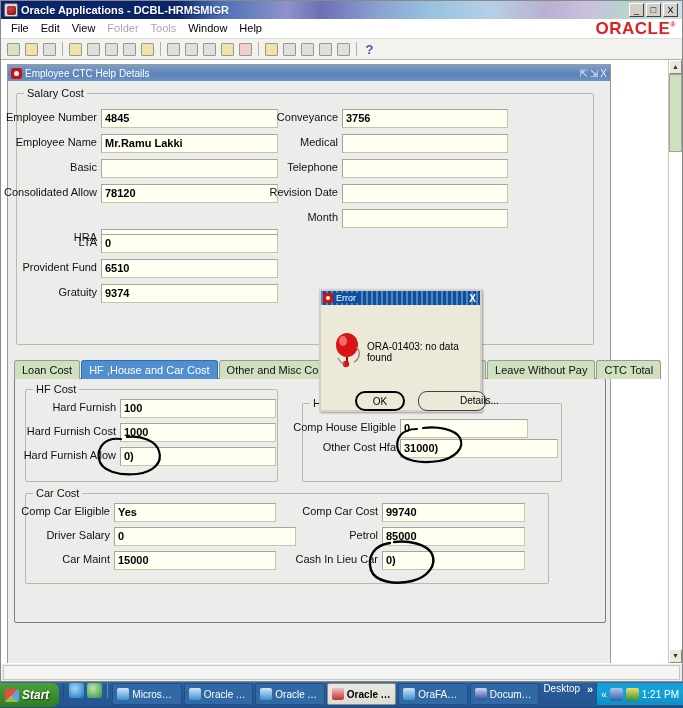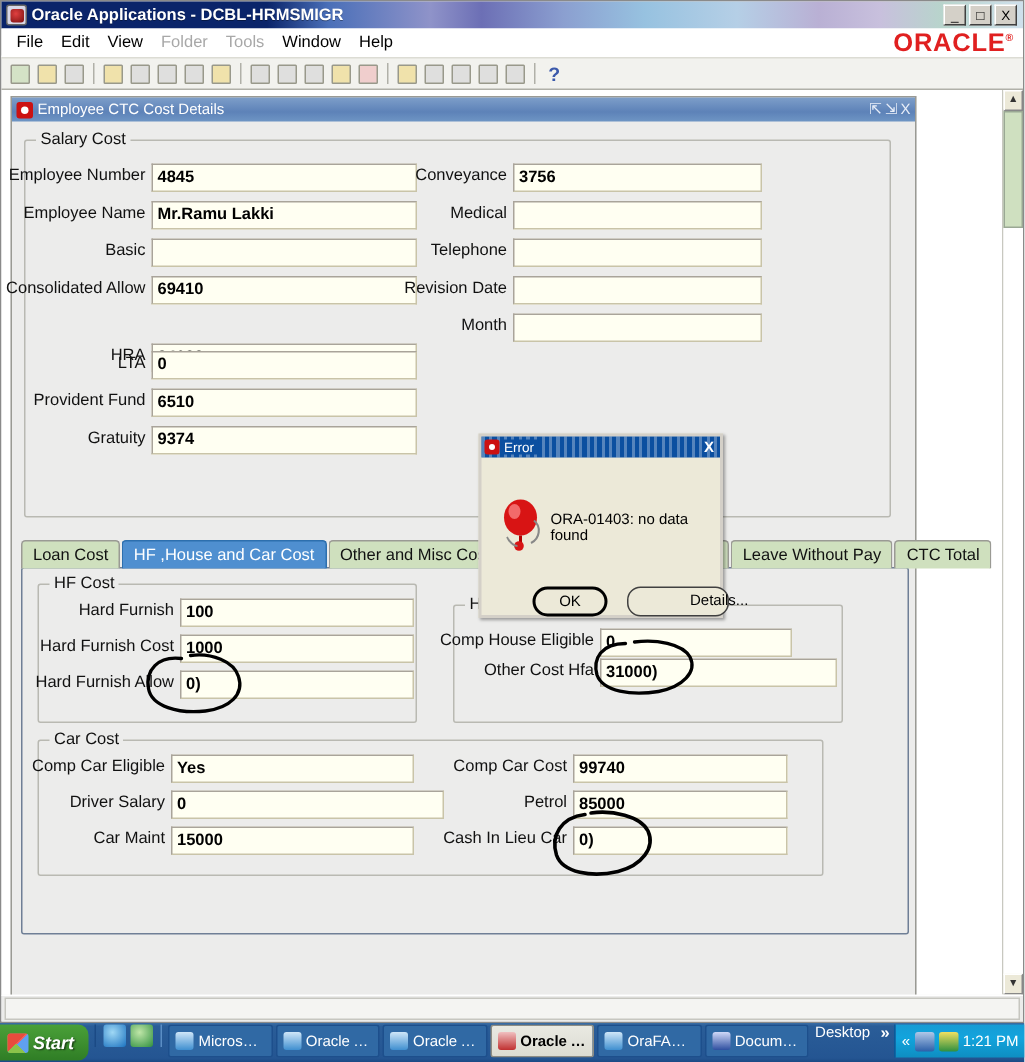--- a/index.html
+++ b/index.html
@@ -367,21 +367,21 @@
       </span>
     <span class="tbsep"></span>
     <span class="tbicon help">?</span>
   </div>
 
   <div id="mdi">
 
     <div id="form-window">
       <div id="form-titlebar">
         <span class="ft-icon"></span>
-        <span class="ft-title">Employee CTC Cost Details</span>
+        <span class="ft-title">Employee CTC Help Details</span>
         <span class="ft-spacer"></span>
         <span class="ft-ctrl">⇱</span>
         <span class="ft-ctrl">⇲</span>
         <span class="ft-ctrl">X</span>
       </div>
 
       <div id="form-body">
 
         <div class="groupbox" style="left:8px; top:12px; width:578px; height:252px;">
           <span class="gb-title">Salary Cost</span>
@@ -394,21 +394,21 @@
         <div class="field" style="left:93px; top:53px; width:177px;">
           <span class="lbl">Employee Name</span>
           <div class="inp">Mr.Ramu Lakki</div>
         </div>
         <div class="field" style="left:93px; top:78px; width:177px;">
           <span class="lbl">Basic</span>
           <div class="inp"></div>
         </div>
         <div class="field" style="left:93px; top:103px; width:177px;">
           <span class="lbl">Consolidated Allow</span>
-          <div class="inp">69410</div>
+          <div class="inp">78120</div>
         </div>
         <div class="field" style="left:93px; top:128px; width:177px;margin-top:20px;">
           <span class="lbl">HRA</span>
           <div class="inp">24600</div>
         </div>
         <div class="field" style="left:93px; top:153px; width:177px;">
           <span class="lbl">LTA</span>
           <div class="inp">0</div>
         </div>
         <div class="field" style="left:93px; top:178px; width:177px;">

